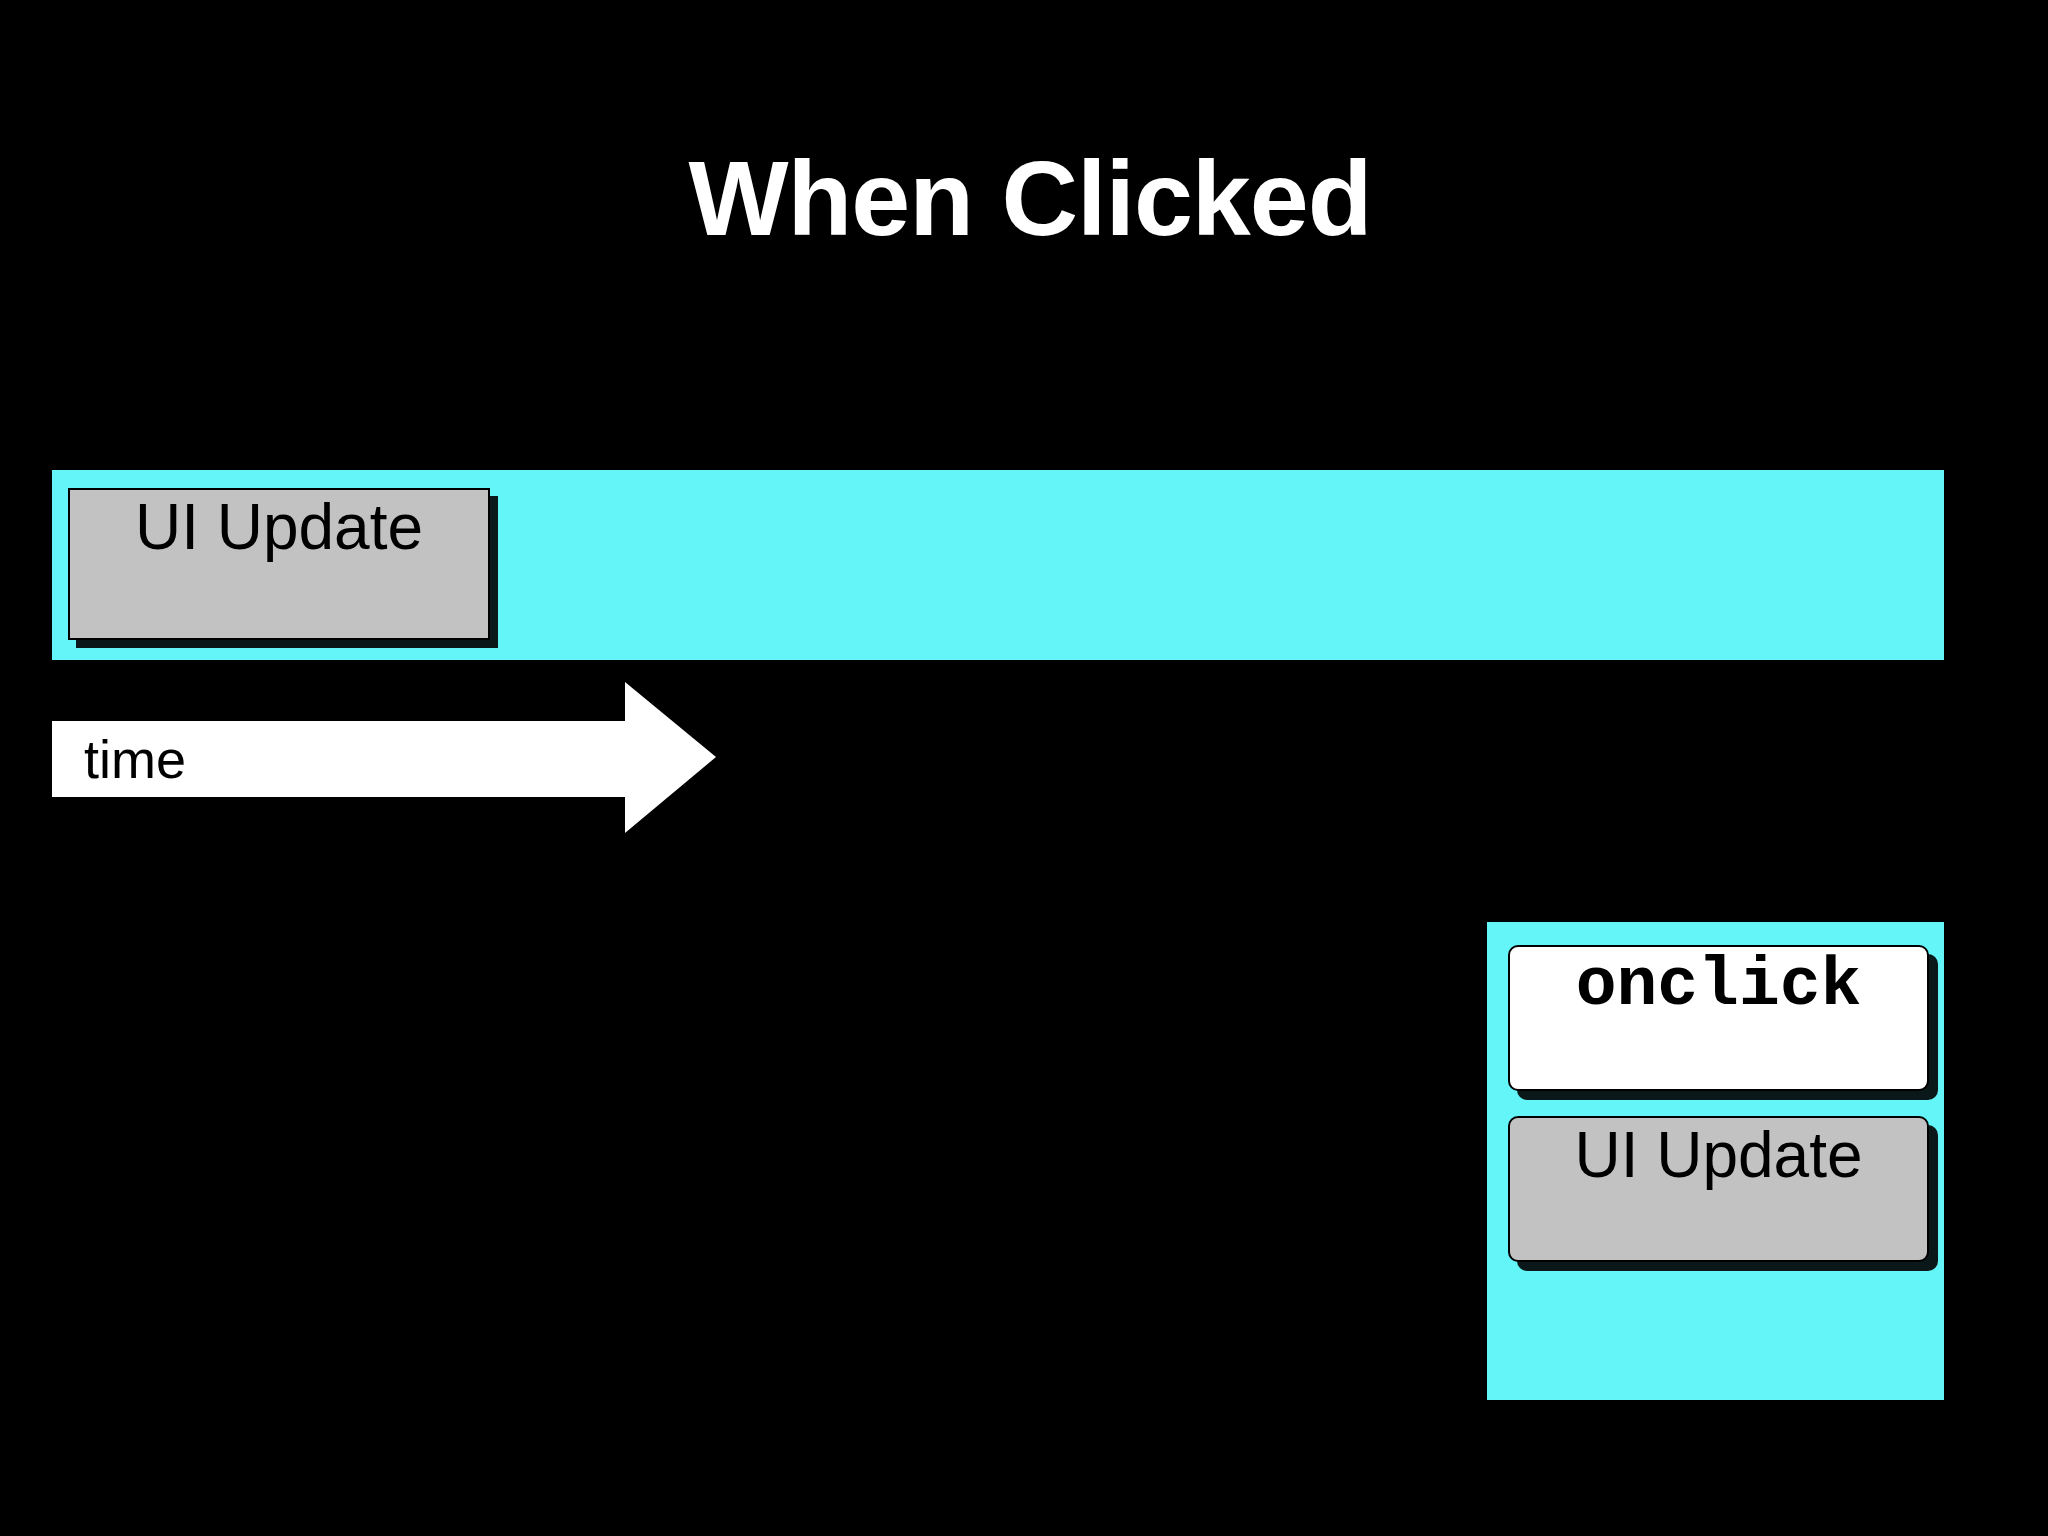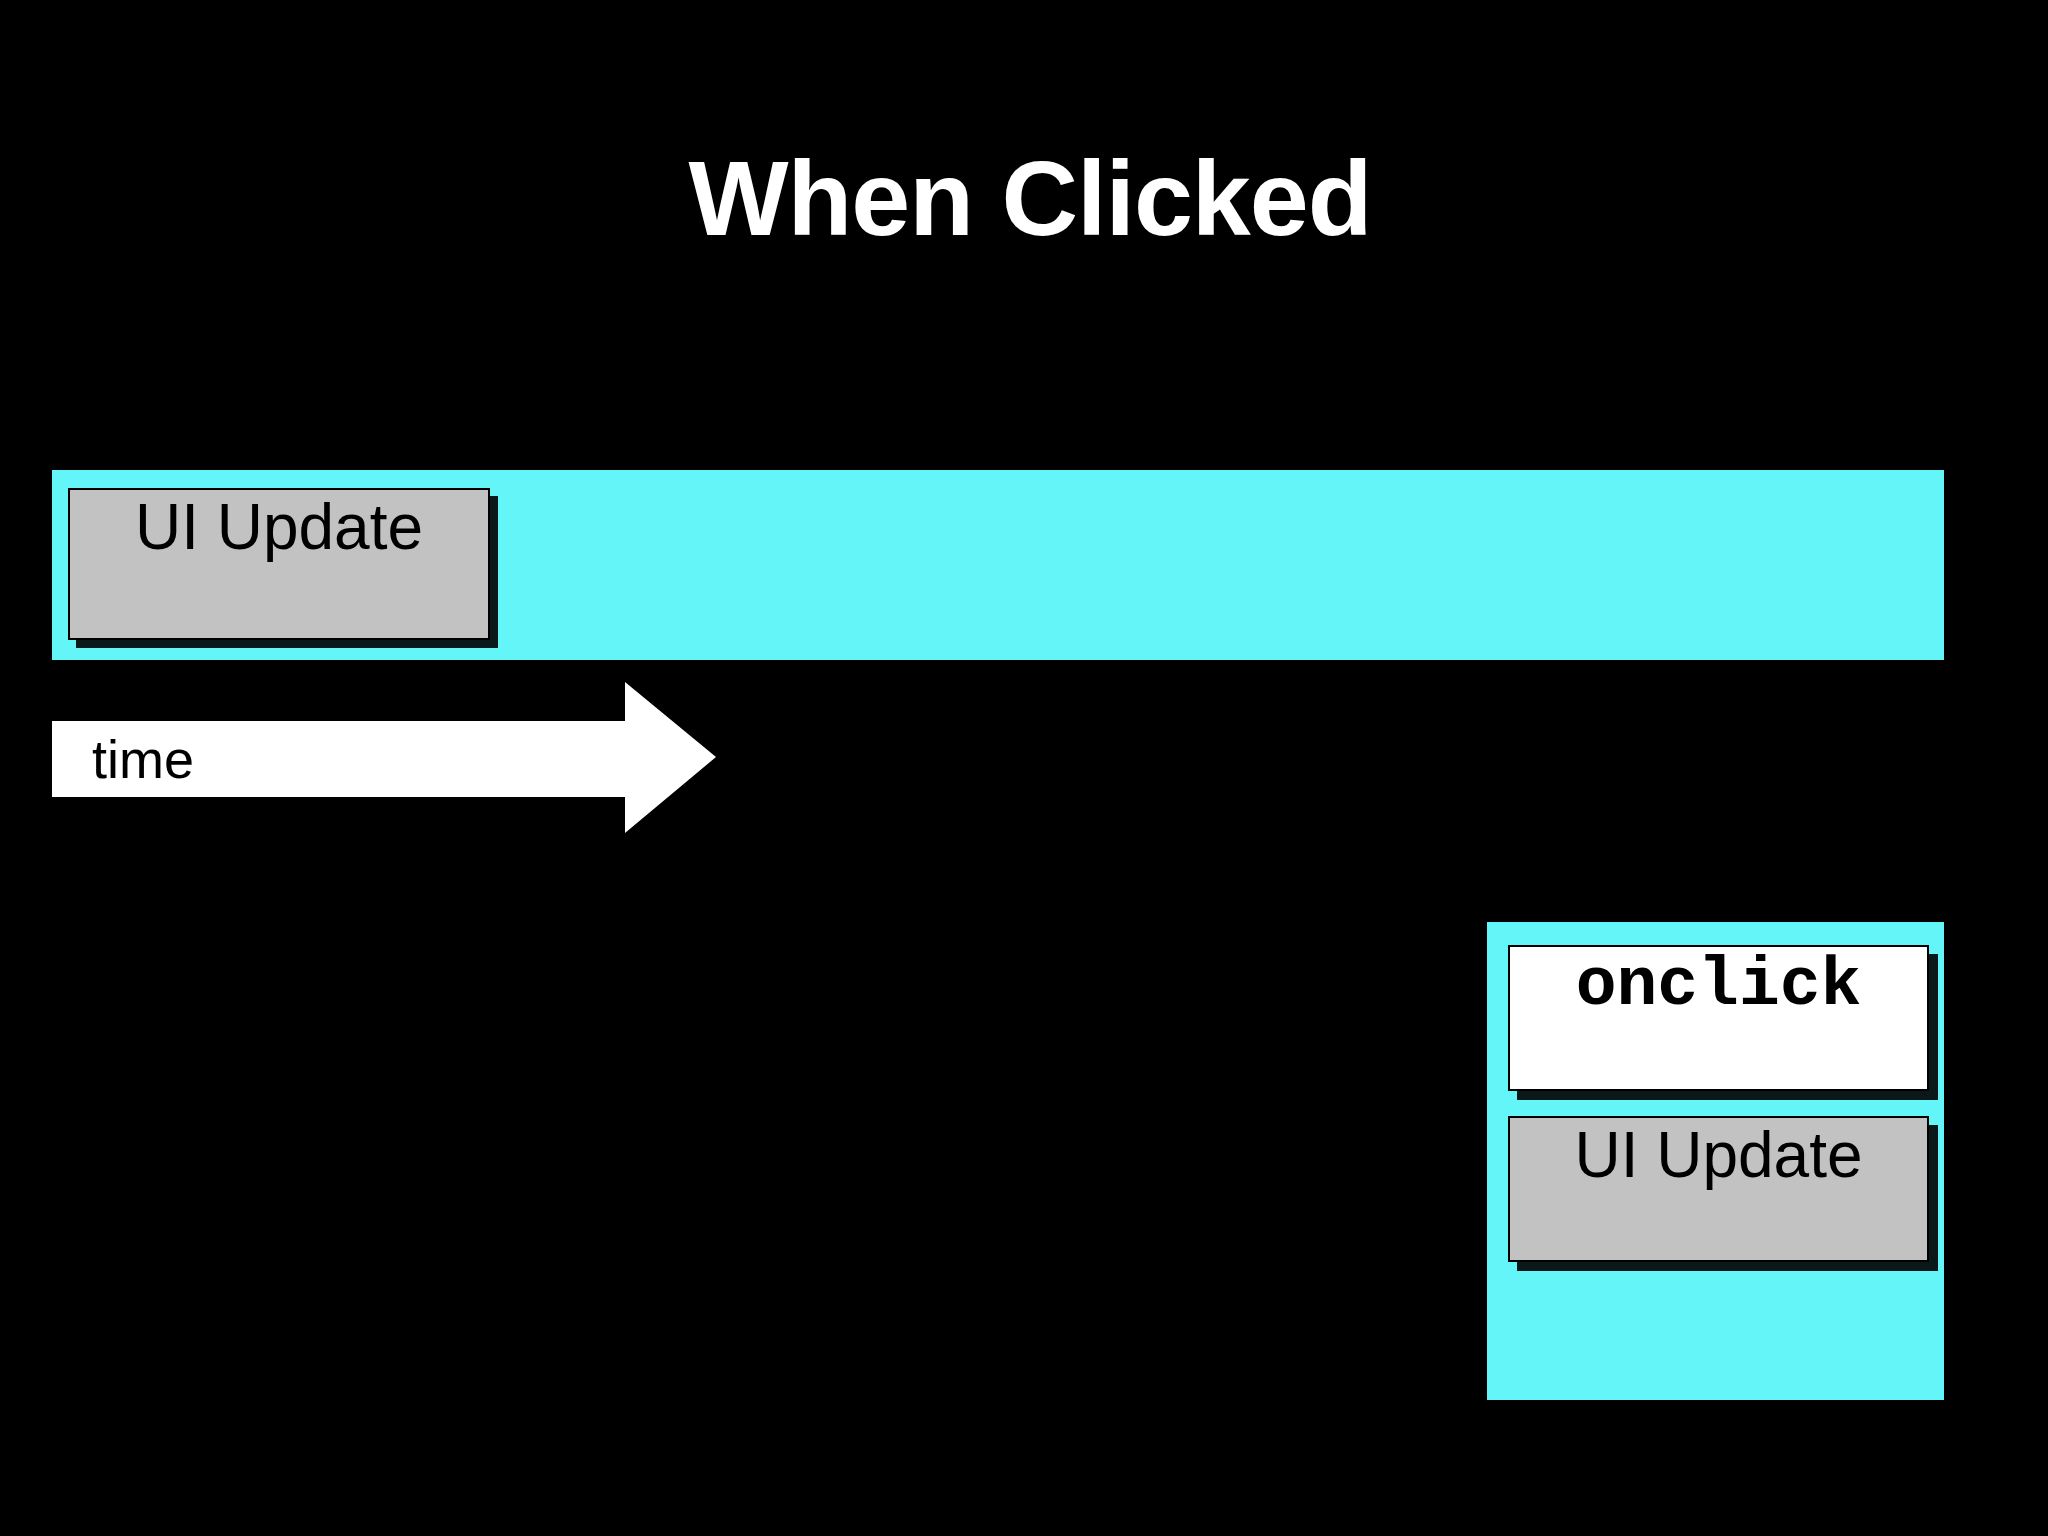--- a/index.html
+++ b/index.html
@@ -77,21 +77,21 @@
     top: 39px;
     width: 573px;
     height: 76px;
     background: var(--arrow_white, #fff);
     display: flex;
     align-items: center;
   }
   .time-label {
     color: var(--text_black, #000);
     font-size: 54px;
-    padding-left: 40px;
+    padding-left: 32px;
     line-height: 1;
   }
   .arrow-head {
     position: absolute;
     left: 573px;
     top: 0;
     width: 0;
     height: 0;
     border-top: 75px solid transparent;
     border-bottom: 76px solid transparent;
@@ -106,20 +106,21 @@
     width: 457px;
     height: 558px;
     background: var(--bar_cyan, #64f5f8);
   }
   .event-panel .box {
     position: absolute;
     left: 21px;
     width: 421px;
     height: 146px;
     box-shadow: 9px 9px 0 rgba(0,0,0,0.9);
+    border-radius: 10px;
   }
   .event-panel .white-box { top: 23px; }
   .event-panel .gray-box { top: 194px; }
 
   .mono {
     font-family: "Liberation Mono", "DejaVu Sans Mono", monospace;
     font-weight: bold;
     font-size: 68px;
     letter-spacing: 0;
   }

